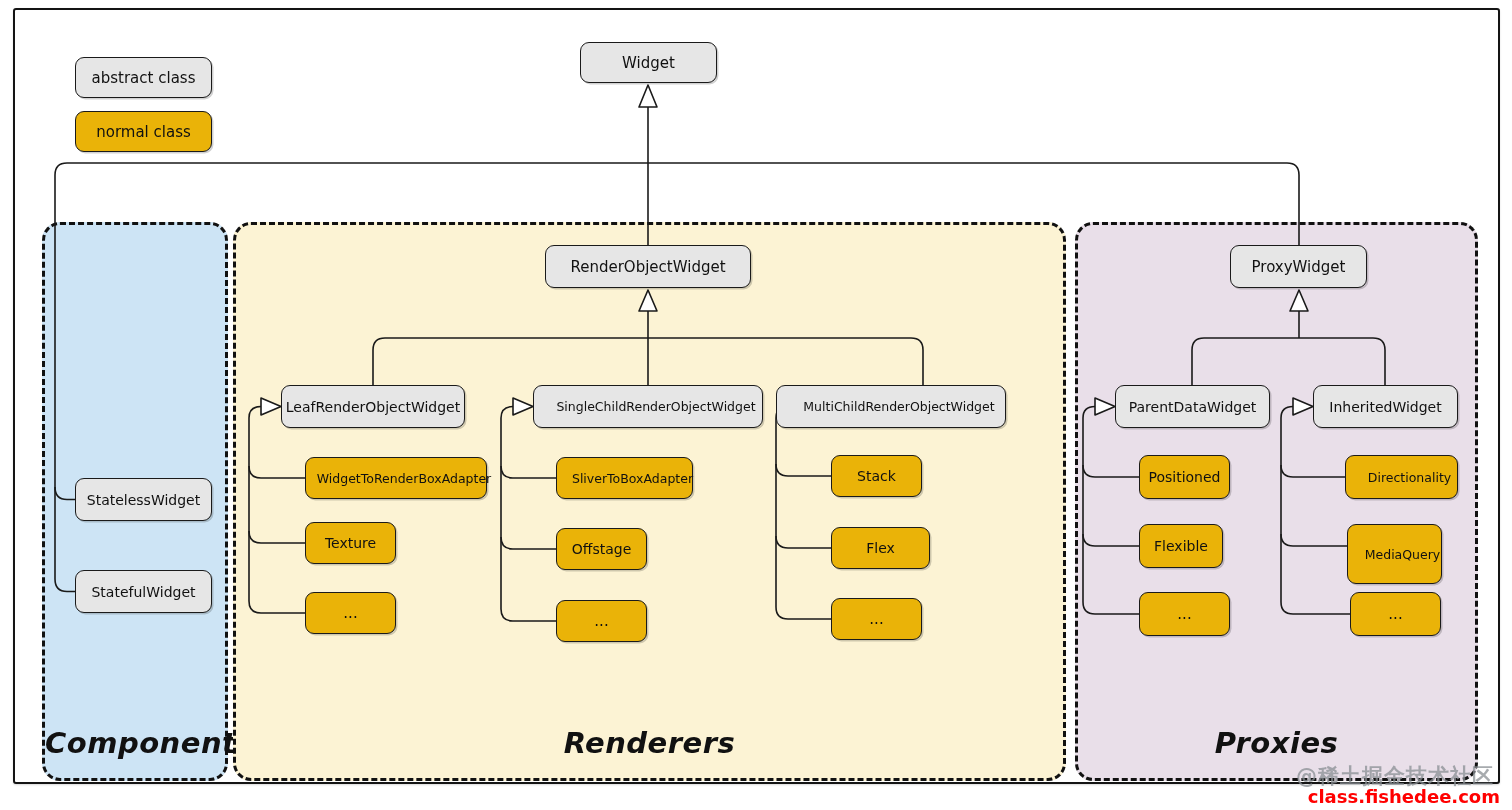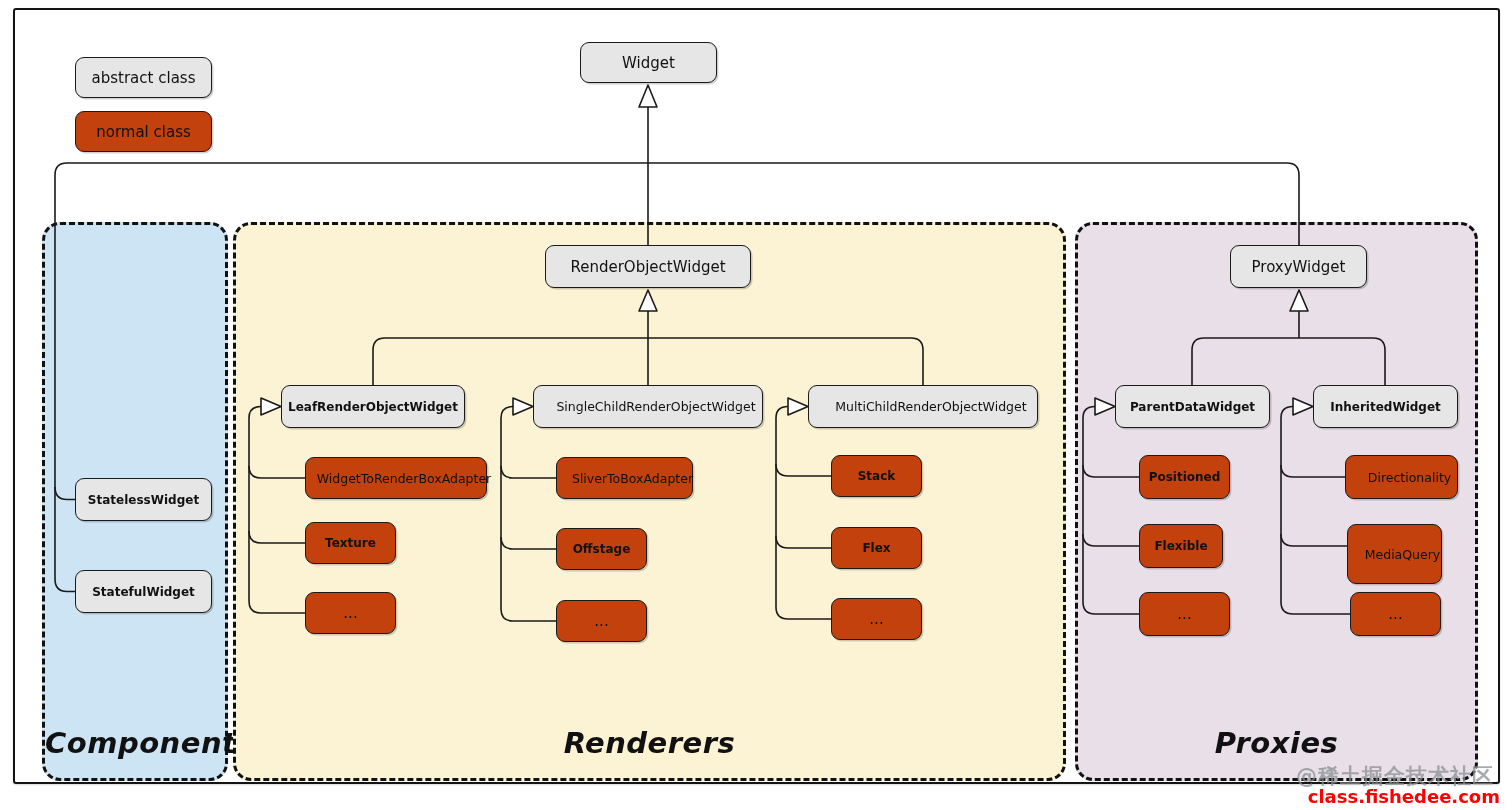--- a/index.html
+++ b/index.html
@@ -22,23 +22,23 @@
     position:absolute;bottom:18px;left:0;right:0;text-align:center;
     font-size:29px;font-weight:bold;font-style:italic;letter-spacing:0.5px;color:#111;
   }
   svg.wires{position:absolute;left:0;top:0;width:1512px;height:810px;pointer-events:none;}
   .node{
     position:absolute;display:flex;align-items:center;justify-content:center;
     border:1.6px solid #1a1a1a;border-radius:9px;font-size:15px;white-space:nowrap;
     box-shadow:1.5px 1.5px 0 rgba(0,0,0,0.18);box-sizing:border-box;color:#111;
   }
   .node.abstract{background:#e6e6e6;}
-  .node.normal{background:#c2410c;}
+  .node.normal{background:#eab308;}
   .node.sm{font-size:12.5px;padding-left:16px;}
-  .node.md{font-size:12px;font-weight:bold;}
+  .node.md{font-size:14px;}
   .watermark-community{
     position:absolute;right:18px;top:762px;font-size:21px;letter-spacing:1px;
     color:#8a8f94;opacity:0.75;font-weight:bold;
   }
   .watermark-site{
     position:absolute;right:12px;top:786px;font-size:18px;font-weight:bold;color:#ff0000;
   }
 </style>
 </head>
 <body>
@@ -110,32 +110,32 @@
   <div class="node normal" style="left:75px;top:111px;width:137px;height:41px">normal class</div>
 
   <div class="node abstract" style="left:580px;top:42px;width:137px;height:41px">Widget</div>
 
   <div class="node abstract md" style="left:75px;top:478px;width:137px;height:43px">StatelessWidget</div>
   <div class="node abstract md" style="left:75px;top:570px;width:137px;height:43px">StatefulWidget</div>
 
   <div class="node abstract" style="left:545px;top:245px;width:206px;height:43px">RenderObjectWidget</div>
   <div class="node abstract md" style="left:281px;top:385px;width:184px;height:43px">LeafRenderObjectWidget</div>
   <div class="node abstract sm" style="left:533px;top:385px;width:230px;height:43px">SingleChildRenderObjectWidget</div>
-  <div class="node abstract sm" style="left:808px;top:385px;width:230px;height:43px">MultiChildRenderObjectWidget</div>
+  <div class="node abstract sm" style="left:776px;top:385px;width:230px;height:43px">MultiChildRenderObjectWidget</div>
 
   <div class="node normal sm" style="left:305px;top:457px;width:182px;height:42px">WidgetToRenderBoxAdapter</div>
   <div class="node normal md" style="left:305px;top:522px;width:91px;height:42px">Texture</div>
   <div class="node normal" style="left:305px;top:592px;width:91px;height:42px">...</div>
 
   <div class="node normal sm" style="left:556px;top:457px;width:137px;height:42px">SliverToBoxAdapter</div>
   <div class="node normal md" style="left:556px;top:528px;width:91px;height:42px">Offstage</div>
   <div class="node normal" style="left:556px;top:600px;width:91px;height:42px">...</div>
 
   <div class="node normal md" style="left:831px;top:455px;width:91px;height:42px">Stack</div>
-  <div class="node normal md" style="left:831px;top:527px;width:91px;height:42px">Flex</div>
+  <div class="node normal md" style="left:831px;top:527px;width:99px;height:42px">Flex</div>
   <div class="node normal" style="left:831px;top:598px;width:91px;height:42px">...</div>
 
   <div class="node abstract" style="left:1230px;top:245px;width:137px;height:43px">ProxyWidget</div>
   <div class="node abstract md" style="left:1115px;top:385px;width:155px;height:43px">ParentDataWidget</div>
   <div class="node abstract md" style="left:1313px;top:385px;width:145px;height:43px">InheritedWidget</div>
 
   <div class="node normal md" style="left:1139px;top:455px;width:91px;height:44px">Positioned</div>
   <div class="node normal md" style="left:1139px;top:524px;width:84px;height:44px">Flexible</div>
   <div class="node normal" style="left:1139px;top:592px;width:91px;height:44px">...</div>
 

